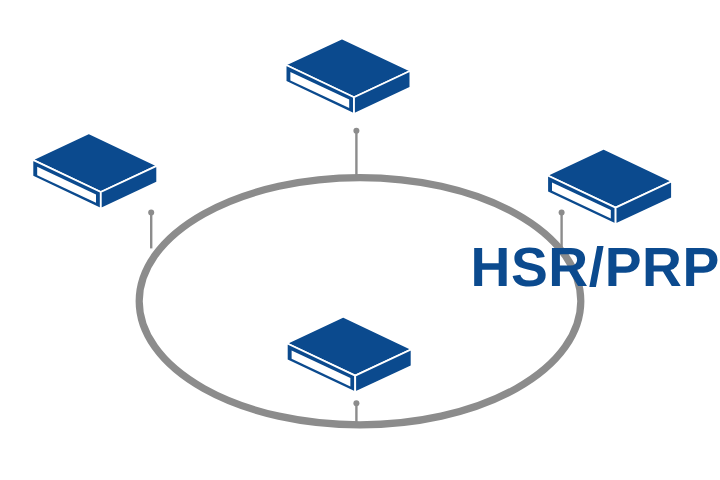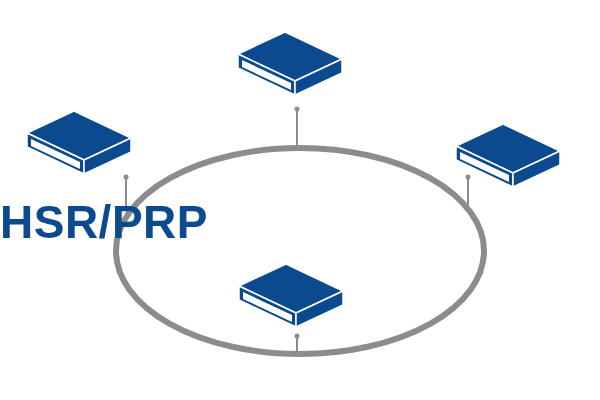--- a/index.html
+++ b/index.html
@@ -1,20 +1,20 @@
 <!DOCTYPE html>
 <html><head>
   <meta charset="utf-8">
   <style>
     html, body { margin: 0; padding: 0; background: #ffffff; }
     body { width: 600px; height: 400px; overflow: hidden; position: relative; }
     .diagram { position: absolute; left: 0; top: 0; width: 600px; height: 400px; }
     .title {
       position: absolute; left: 0; width: 600px; top: 196px;
-      text-align: left;
+      text-align: right;
       font-family: "Liberation Sans", sans-serif;
       font-weight: bold; font-size: 46px; letter-spacing: 0.5px;
       color: #0b4a8e; line-height: 52px;
     }
   </style>
 </head>
 <body>
 
 <svg class="diagram" viewBox="0 0 600 400" xmlns="http://www.w3.org/2000/svg">
   <defs>

